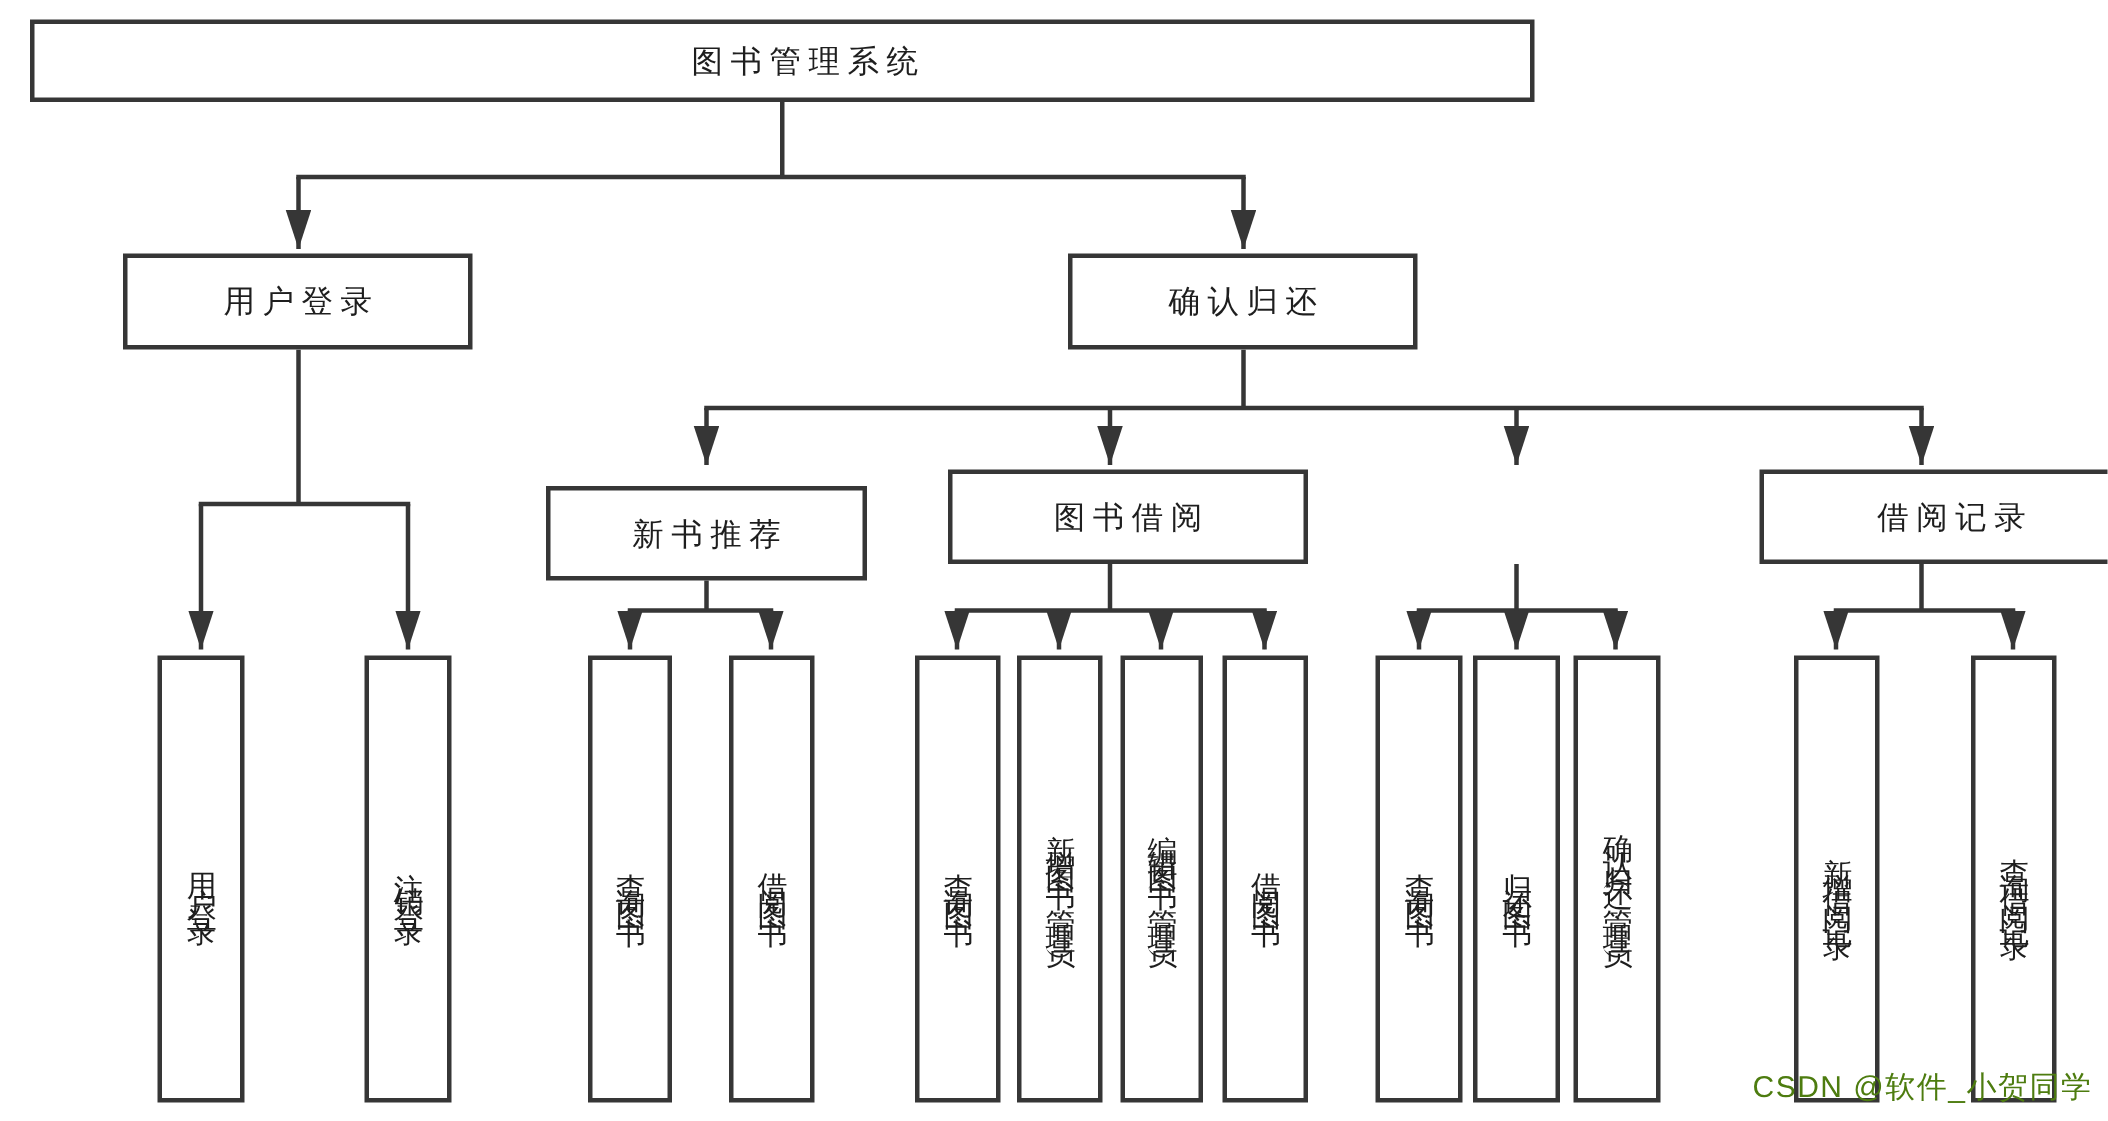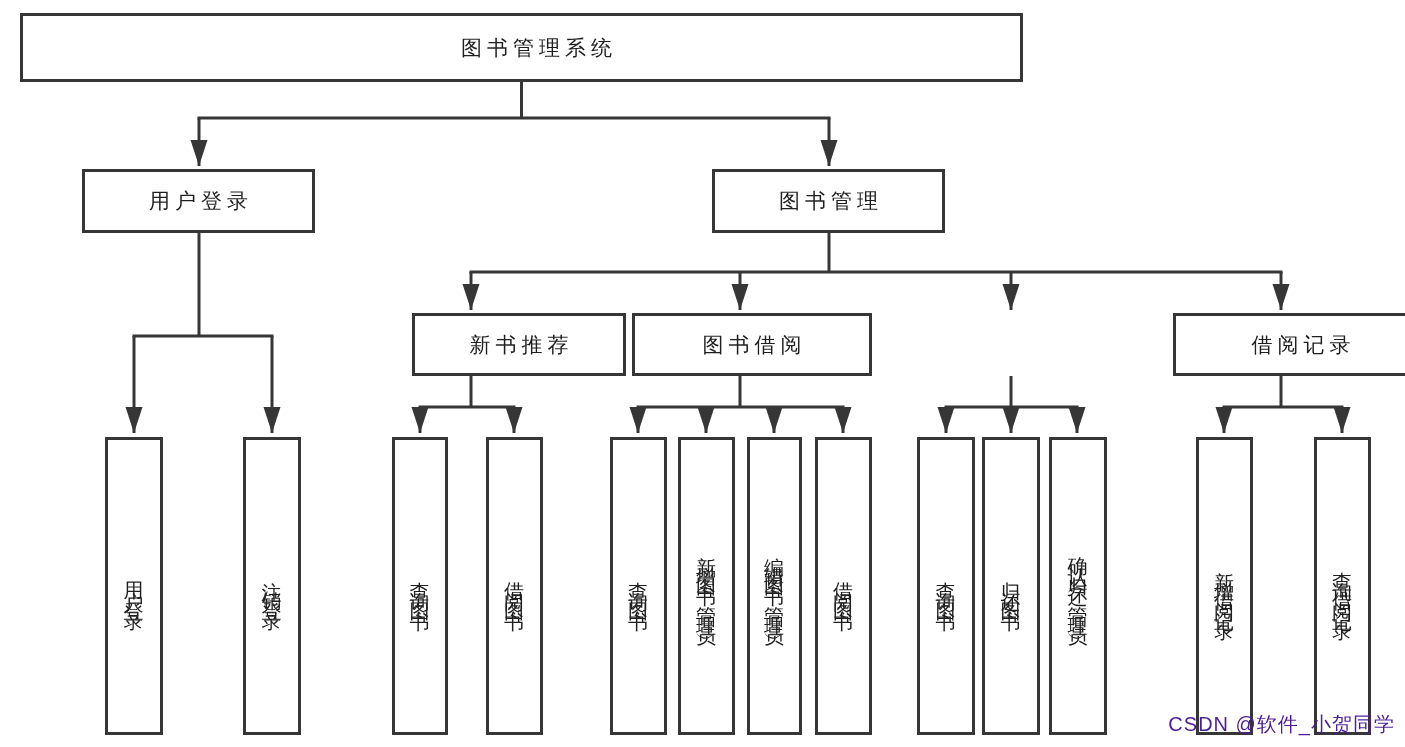--- a/index.html
+++ b/index.html
@@ -25,21 +25,21 @@
     z-index: 2;
   }
   .vtext {
     writing-mode: vertical-rl; text-orientation: mixed;
     font-size: 20px; letter-spacing: 10px; line-height: 1;
     white-space: nowrap;
   }
   .watermark {
     position: absolute; z-index: 5;
     right: 10px; top: 711px;
-    font-size: 20px; color: #4c1d95; letter-spacing: 1px;
+    font-size: 20px; color: #4d7c0f; letter-spacing: 1px;
   }
 </style>
 </head>
 <body>
 
 <div class="canvas">
 
   <svg class="connectors" width="1405" height="747" viewBox="0 0 1405 747">
     <defs>
       <marker id="arrow" markerUnits="userSpaceOnUse" markerWidth="28" markerHeight="19" refX="26" refY="8.5" orient="auto">
@@ -83,26 +83,26 @@
       <path d="M1011 407 V433" marker-end="url(#arrow)"></path>
       <path d="M1077 407 V433" marker-end="url(#arrow)"></path>
 
       <path d="M1281 376 V407"></path>
       <path d="M1222.5 407 H1343.5"></path>
       <path d="M1224 407 V433" marker-end="url(#arrow)"></path>
       <path d="M1342 407 V433" marker-end="url(#arrow)"></path>
     </g>
   </svg>
 
-  <div class="node" style="left:20px; top:13px; width:1003px; height:69px;padding-left:30px;">图书管理系统</div>
+  <div class="node" style="left:20px; top:13px; width:1003px; height:55px;padding-left:30px;">图书管理系统</div>
 
   <div class="node" style="left:82px; top:169px; width:233px; height:64px;">用户登录</div>
-  <div class="node" style="left:712px; top:169px; width:233px; height:64px;">图书管理</div>
+  <div class="node" style="left:712px; top:169px; width:233px; height:64px;">确认归还</div>
 
-  <div class="node" style="left:364px; top:313px; width:214px; height:63px;margin-left:48px;">新书推荐</div>
+  <div class="node" style="left:364px; top:324px; width:214px; height:63px;">新书推荐</div>
   <div class="node" style="left:632px; top:313px; width:240px; height:63px;">图书借阅</div>
   <div class="node" style="left:1173px; top:313px; width:256px; height:63px;">借阅记录</div>
 
   <div class="leaf" style="left:105px; top:437px; width:58px; height:298px;">
     <span class="vtext">用户登录</span>
   </div>
   <div class="leaf" style="left:243px; top:437px; width:58px; height:298px;">
     <span class="vtext">注销登录</span>
   </div>
 

